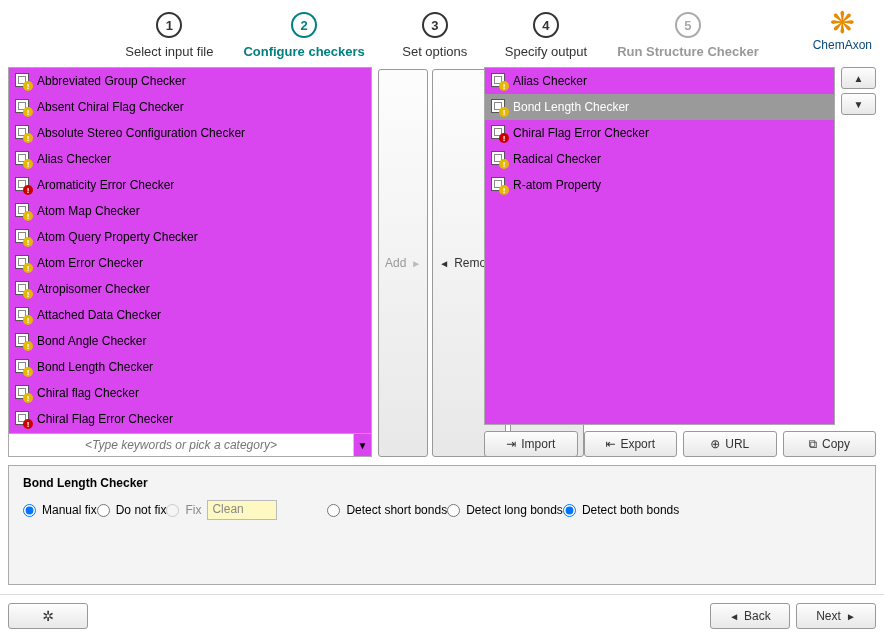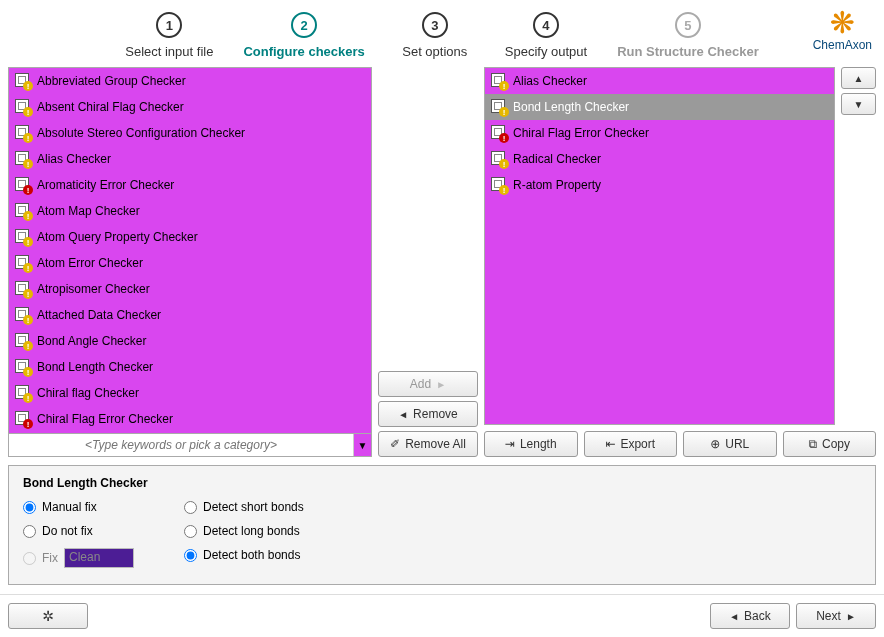--- a/index.html
+++ b/index.html
@@ -31,42 +31,42 @@
 .badge { position: absolute; bottom: -2px; right: -2px; width: 10px; height: 10px; border-radius: 50%; font-size: 8px; color: #fff; display: flex; align-items: center; justify-content: center; font-weight: bold; }
 .badge.warn { background: #e6b800; }
 .badge.err { background: #cc0000; }
 .badge.warn::after { content: "!"; }
 .badge.err::after { content: "!"; }
 .filter-row { border-top: 1px solid #aaa; display: flex; }
 .filter-input { flex: 1; border: none; padding: 4px 6px; text-align: center; color: #888; font-style: italic; outline: none; }
 .filter-dd { width: 18px; border-left: 1px solid #ccc; display: flex; align-items: center; justify-content: center; cursor: pointer; }
 
 
-.center-col { width: 100px; display: flex; flex-direction: column; gap: 4px; padding-top: 2px; justify-content: flex-end; }
+.center-col { width: 100px; display: flex; flex-direction: row; gap: 4px; padding-top: 2px; }
 .btn { border: 1px solid #999; background: linear-gradient(#fdfdfd, #e8e8e8); border-radius: 3px; padding: 5px 6px; display: flex; align-items: center; justify-content: center; gap: 5px; cursor: pointer; font-size: 12px; color: #333; }
 .btn.disabled { color: #999; cursor: default; }
 .btn.small { padding: 3px 5px; width: 35px; }
 
 
 .right-col { flex: 1; display: flex; flex-direction: column; gap: 6px; }
 .right-list-wrap { display: flex; gap: 6px; flex: 1; }
 .right-panel { flex: 1; }
 .right-side-btns { display: flex; flex-direction: column; gap: 4px; }
 .action-row { display: flex; gap: 6px; padding: 0 0 0 0; }
 .action-row .btn { flex: 1; }
 
 
 .detail-wrap { margin: 8px 8px 0 8px; border: 1px solid #aaa; background: #f4f4f4; height: 120px; position: relative; padding: 10px 14px; overflow-y: scroll; }
 .detail-title { font-weight: bold; margin-bottom: 10px; }
 .detail-cols { display: flex; gap: 50px; }
-.radio-col { display: flex; flex-direction: column; gap: 10px; }
+.radio-col { display: flex; flex-direction: row; }
 .radio-row { display: flex; align-items: center; gap: 6px; }
 .radio-row input[type=radio] { margin: 0; }
 .radio-row.disabled { color: #888; }
-.select-dis { border: 1px solid #bbb; background: #4c1d95; color: #888; padding: 1px 4px; width: 70px; height: 20px; }
+.select-dis { border: 1px solid #bbb; background: #fef9c3; color: #888; padding: 1px 4px; width: 70px; height: 20px; }
 
 
 .footer { position: absolute; bottom: 0; left: 0; right: 0; padding: 8px; display: flex; justify-content: space-between; align-items: center; border-top: 1px solid #ddd; }
 .footer-right { display: flex; gap: 6px; }
 .footer .btn { width: 80px; }
 .gear-btn { width: 34px; padding: 4px; }
 
 .tri-left::before { content: "◄"; font-size: 10px; }
 .tri-right::after { content: "►"; font-size: 10px; }
 .tri-up::before { content: "▲"; font-size: 10px; }
@@ -274,21 +274,21 @@
             <span class="tri-up"></span>
           </div>
         <div class="btn small">
             <span class="tri-down"></span>
           </div>
       </div>
     </div>
     <div class="action-row">
       <div class="btn">
           <span>⇥</span> 
-          <span>Length</span>
+          <span>Import</span>
         </div>
       <div class="btn">
           <span>⇤</span> 
           <span>Export</span>
         </div>
       <div class="btn">
           <span>⊕</span> 
           <span>URL</span>
         </div>
       <div class="btn">

